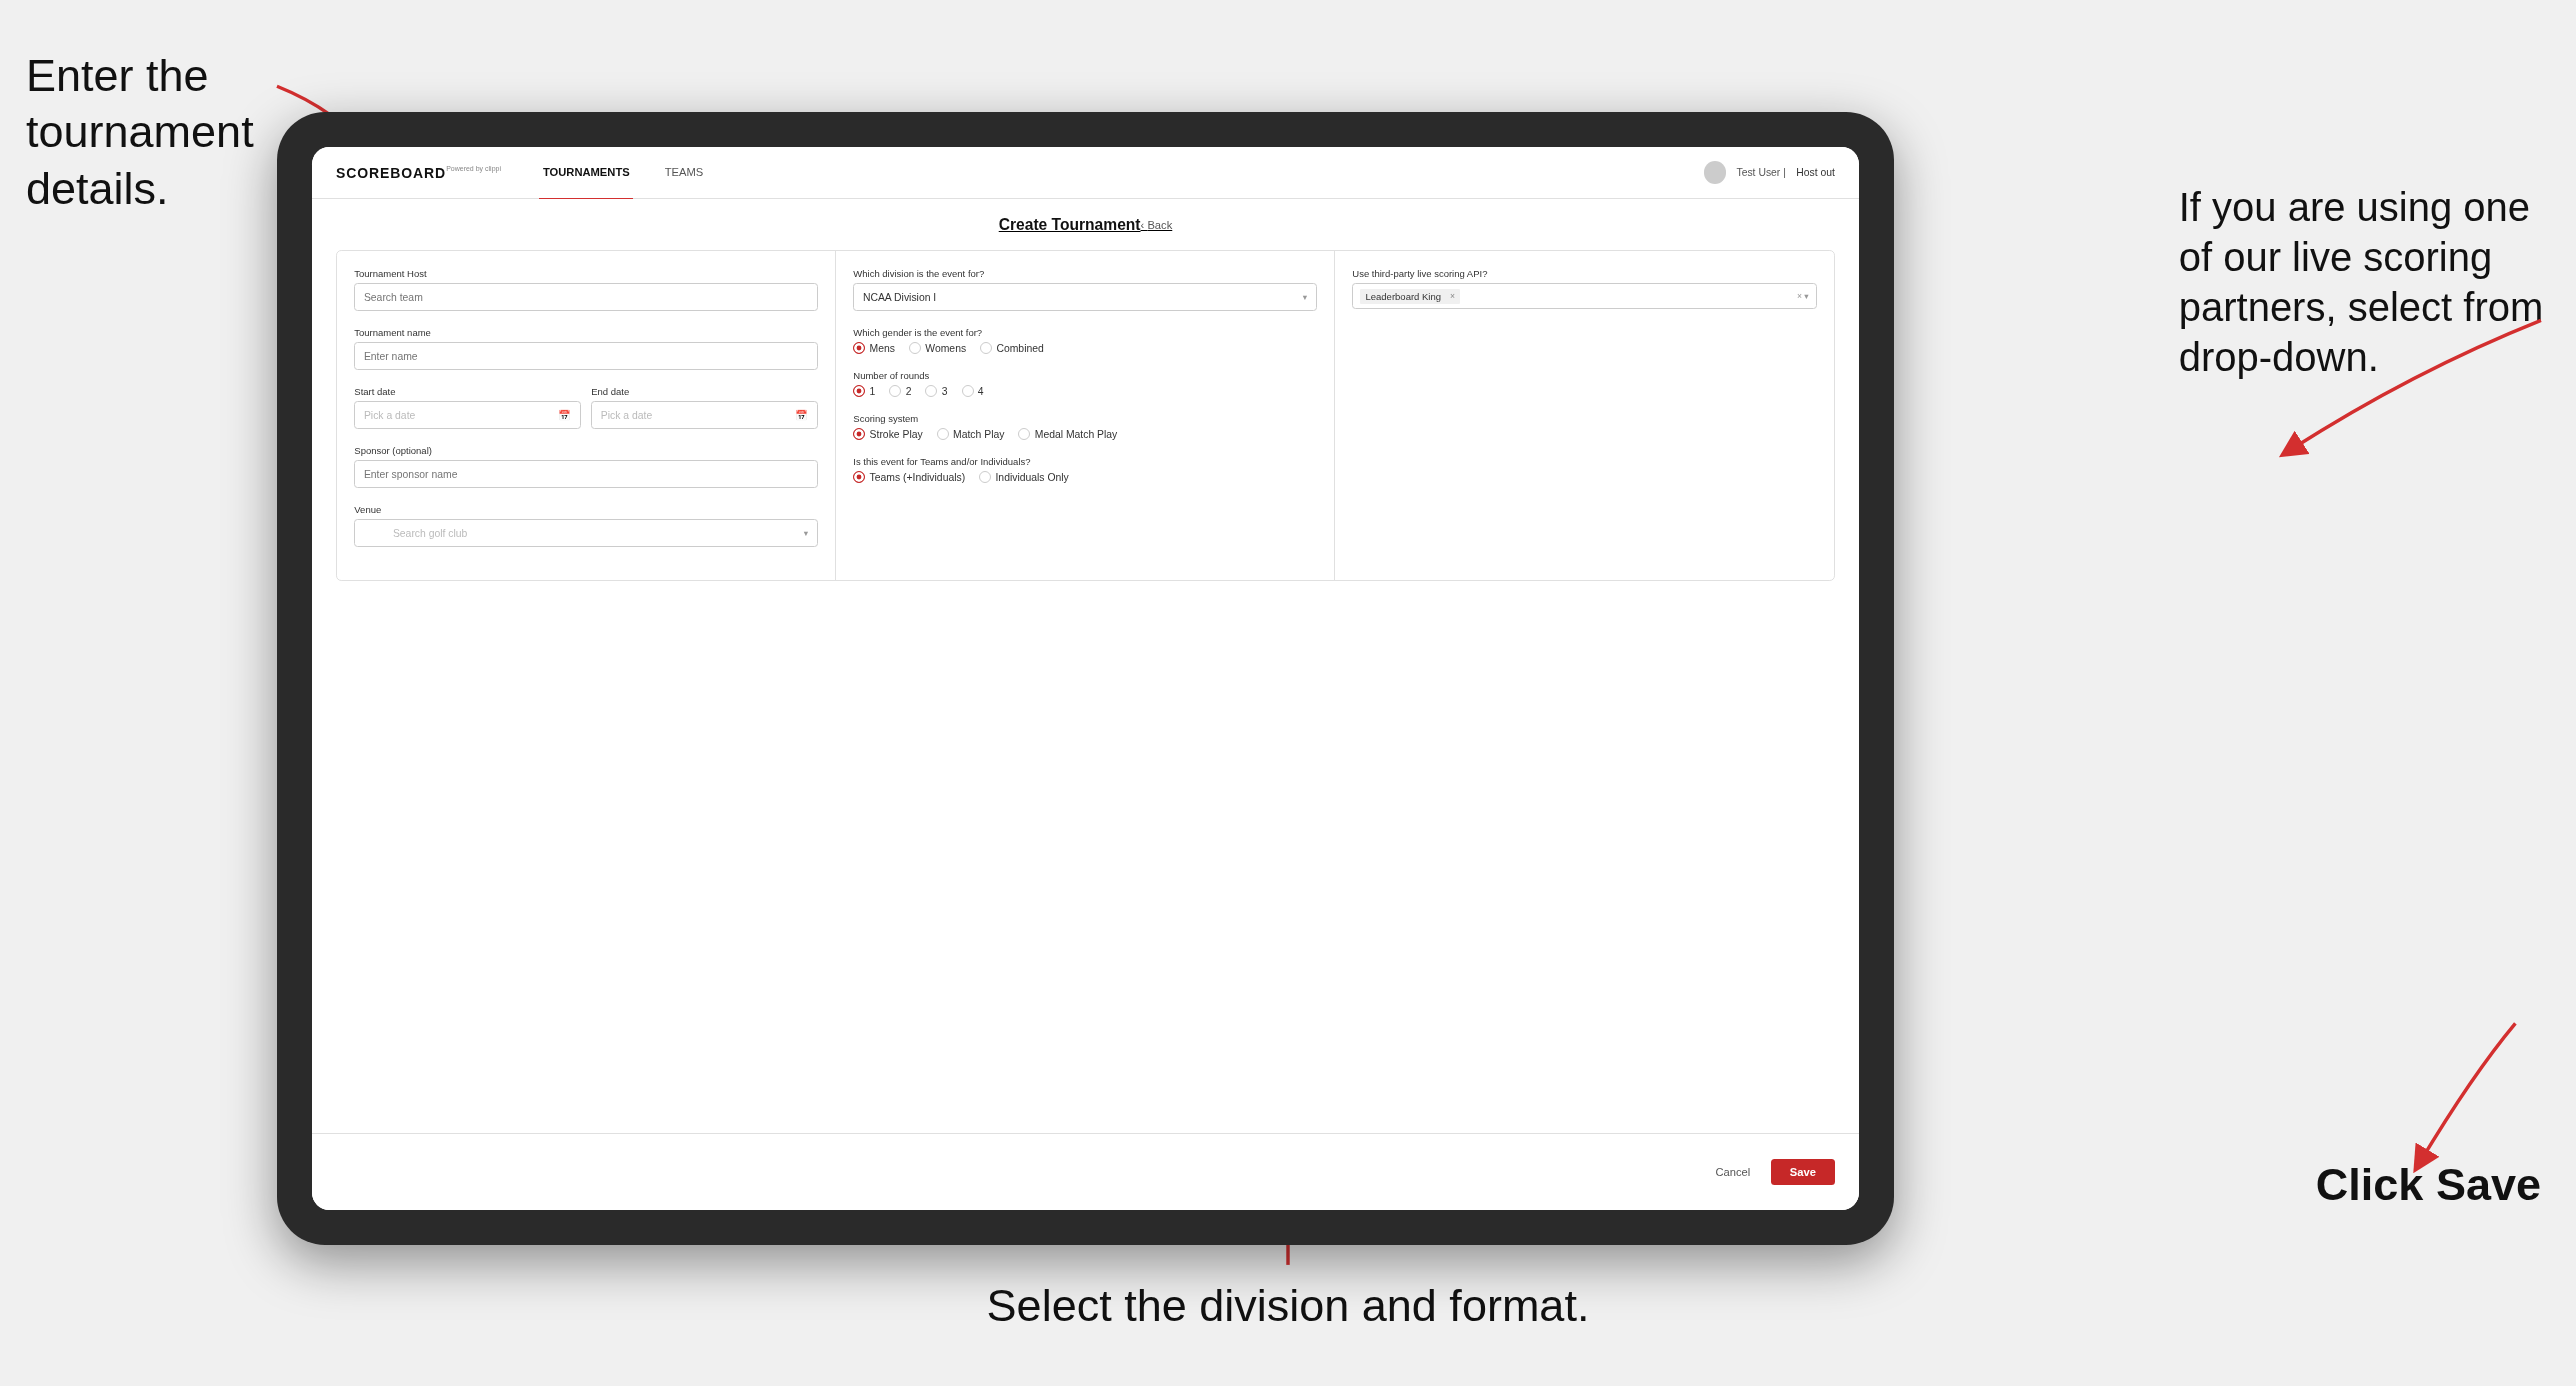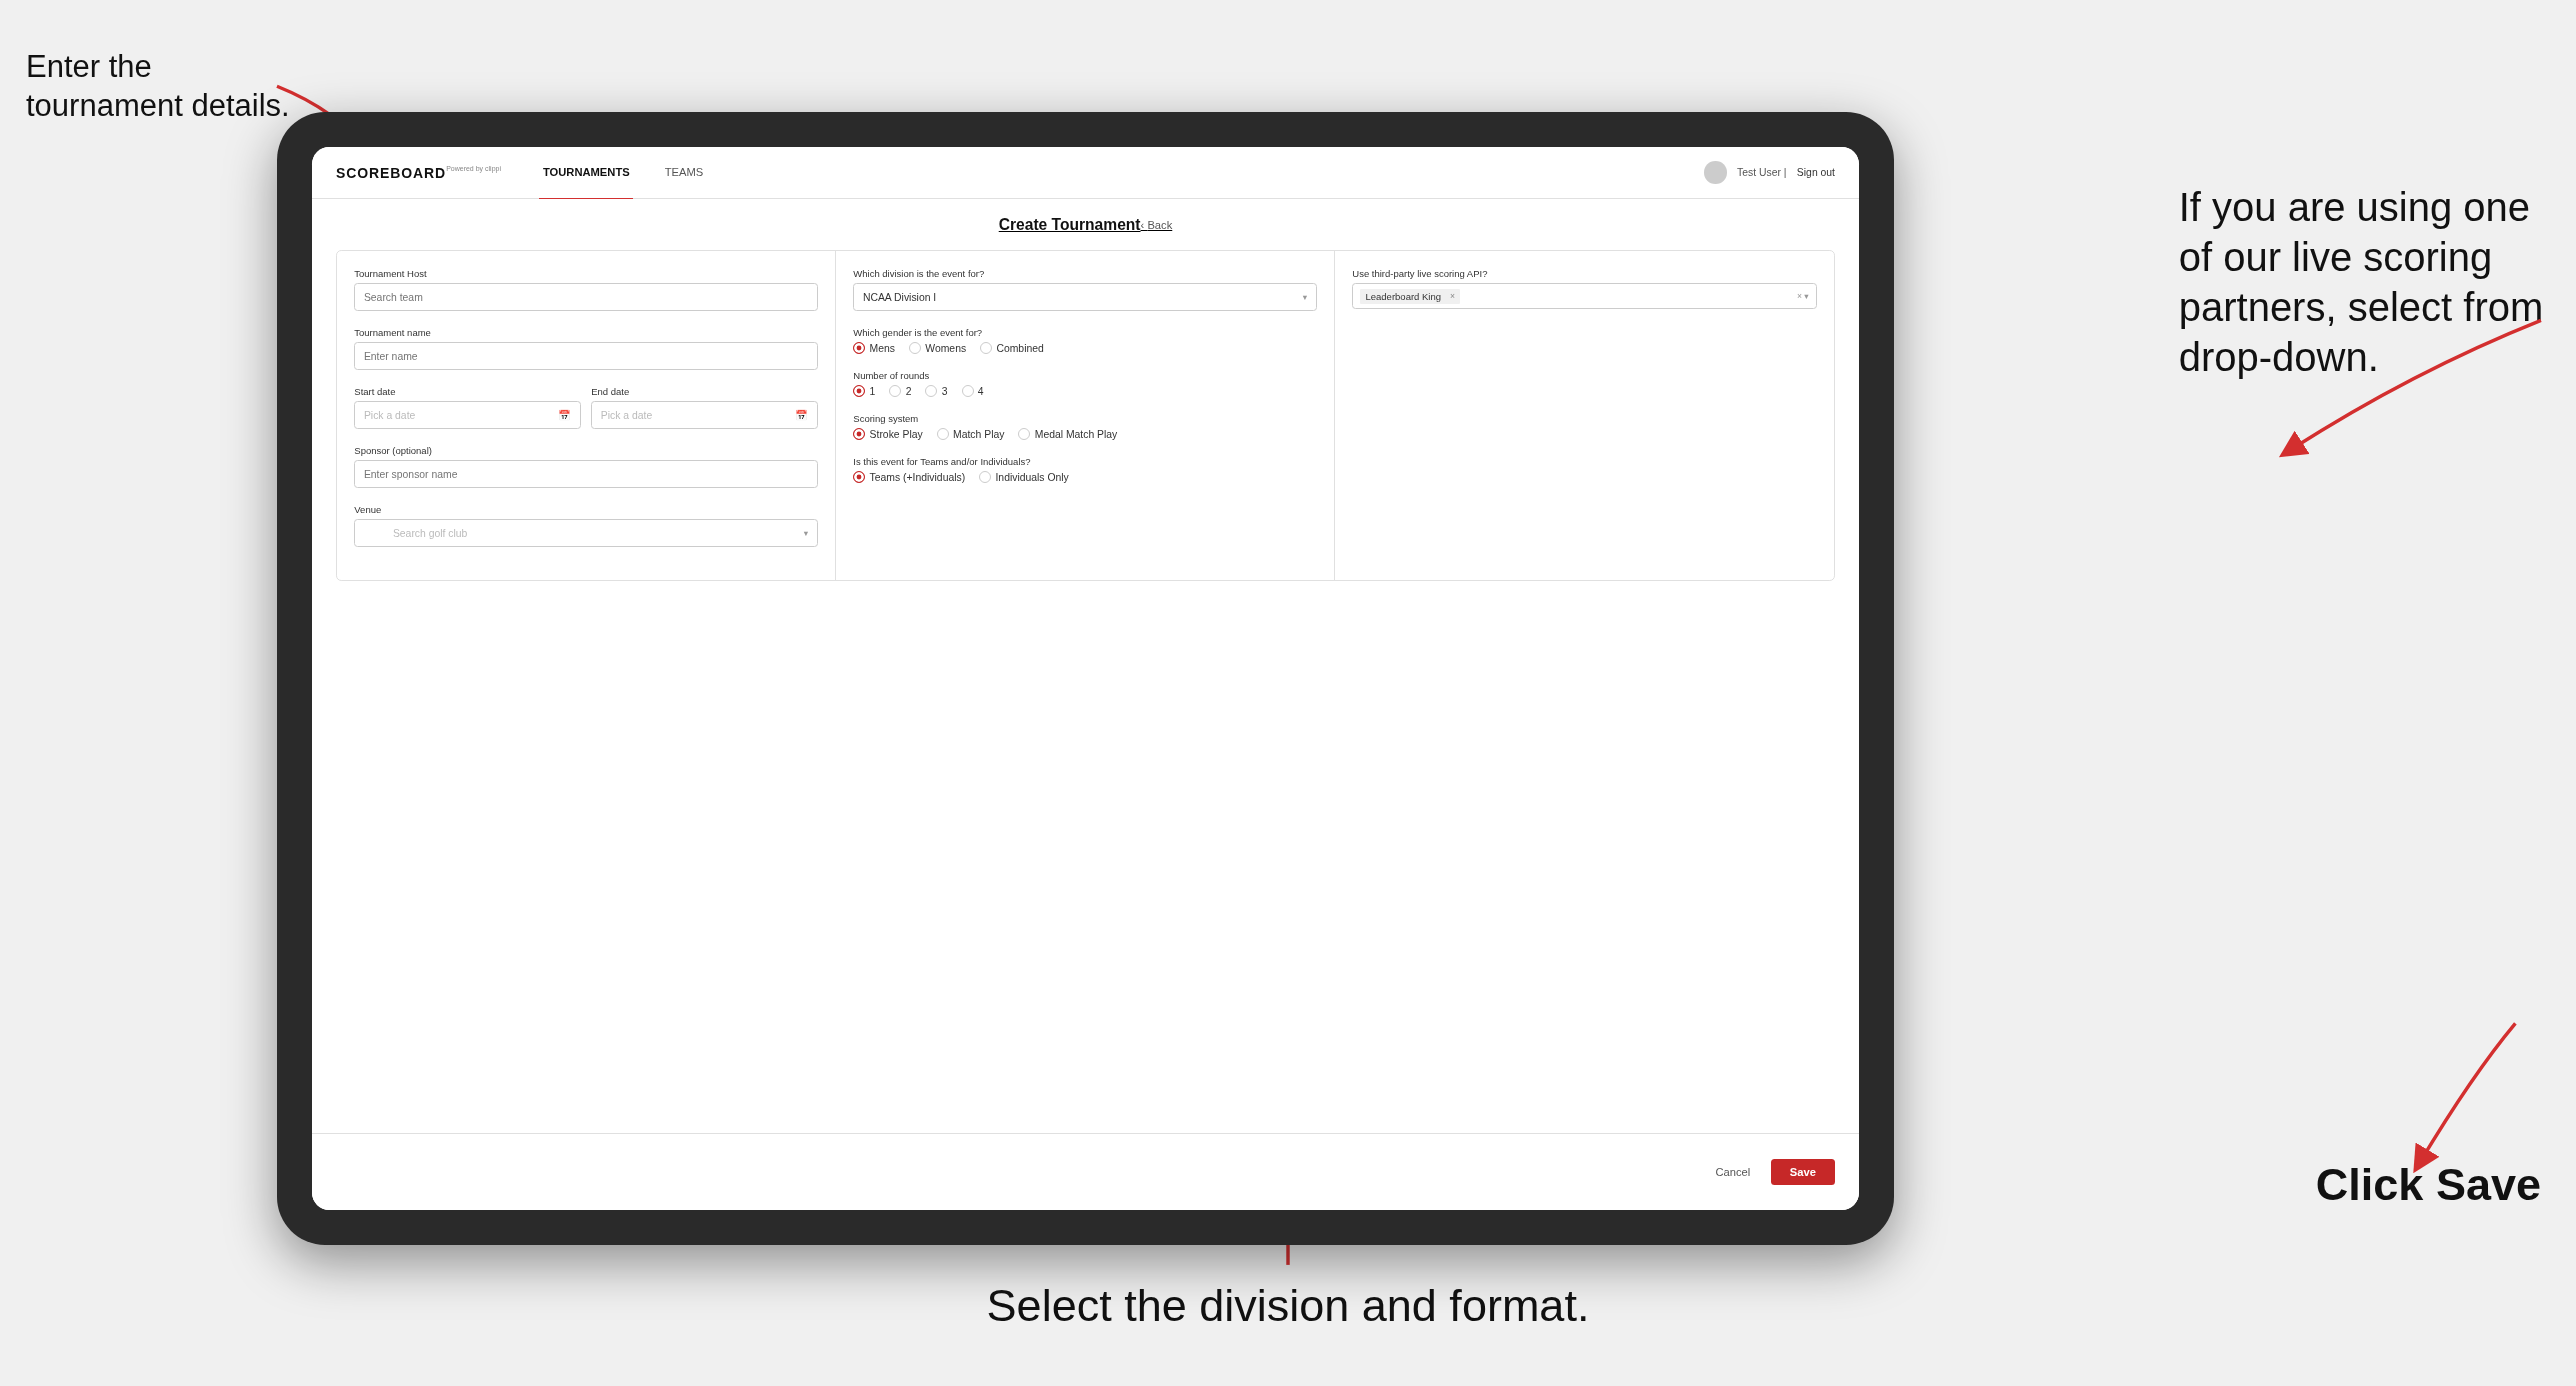--- a/index.html
+++ b/index.html
@@ -8,21 +8,21 @@
       font-family: -apple-system, BlinkMacSystemFont, 'Segoe UI', sans-serif;
       width: 2576px;
       height: 1386px;
       position: relative;
       overflow: hidden;
     }
 
     
     .annotation {
       position: absolute;
-      font-size: 31px;
+      font-size: 45px;
       font-weight: 400;
       color: #111;
       line-height: 1.25;
     }
     .annotation-topleft {
       top: 48px;
       left: 26px;
       width: 268px;
     }
     .annotation-topright {
@@ -420,21 +420,21 @@
     <div class="nav-bar">
       <div class="logo-area">
         <span class="logo-text">SCOREBOARD</span>
         <span class="logo-sub">Powered by clippi</span>
       </div>
       <div class="nav-item active">TOURNAMENTS</div>
       <div class="nav-item">TEAMS</div>
       <div class="nav-right">
         <div class="nav-avatar"></div>
         <span>Test User |</span>
-        <span style="cursor:pointer;color:#333;">Sign out</span>
+        <span style="cursor:pointer;color:#333;">Host out</span>
       </div>
     </div>
 
     <div class="page-content">
       <div class="page-header">
         <span class="page-title">Create Tournament</span>
         <span class="back-link">Back</span>
       </div>
 
       <div class="form-grid">

